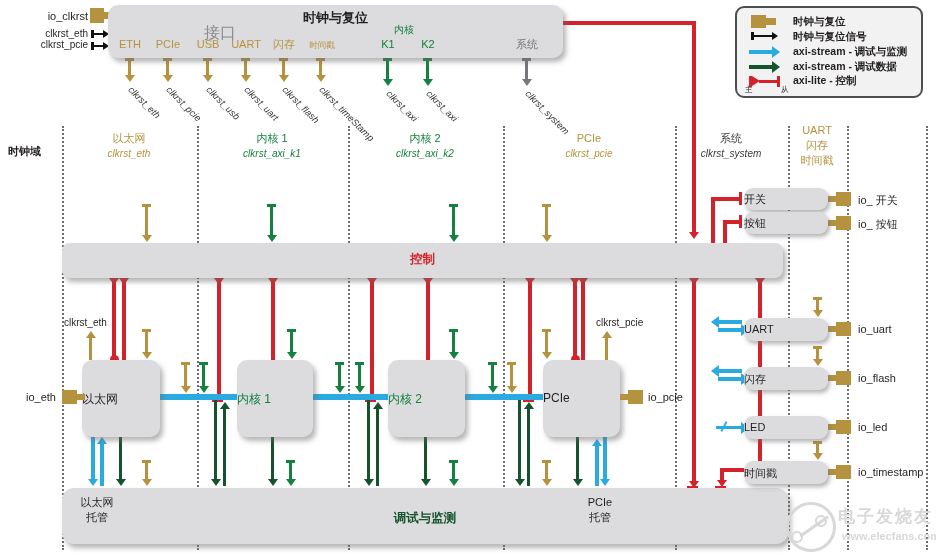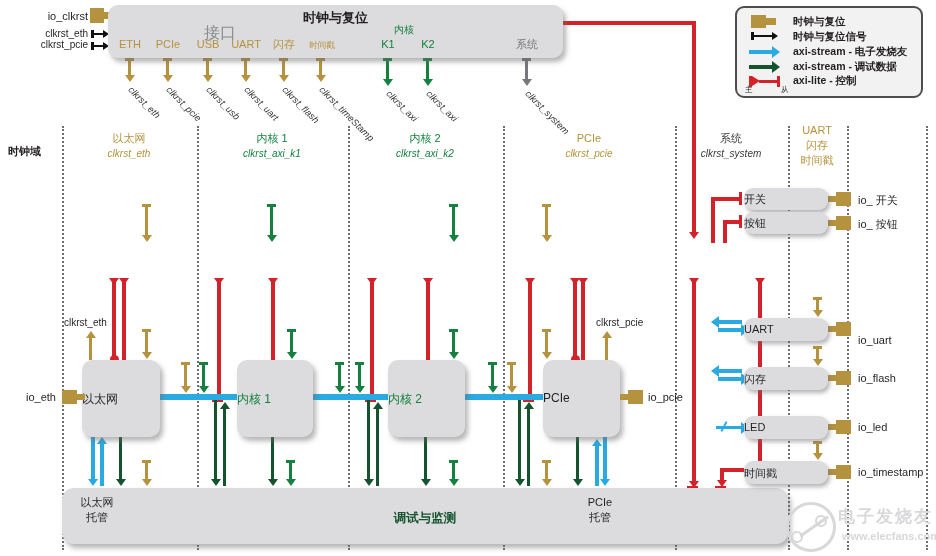--- a/index.html
+++ b/index.html
@@ -104,21 +104,21 @@
   <div class="hl" style="left:563px;top:21px;width:131px;"></div>
   <div class="vl w4 red sd" style="left:692px;top:21px;height:212px;"></div>
 
   <div class="abs" style="left:735px;top:6px;width:184px;height:88px;background:#f2f2f3;border:2px solid #4d4e50;border-radius:9px;z-index:5;">
     <div class="plug" style="left:14px;top:7px;width:15px;height:13px;"></div>
     <div class="plug" style="left:29px;top:10px;width:10px;height:7px;"></div>
     <div class="lbl" style="left:56px;top:8px;font-size:10.5px;font-weight:bold;">时钟与复位</div>
     <div class="bm" style="left:16px;top:27px;width:20px;"></div>
     <div class="lbl" style="left:56px;top:23px;font-size:10.5px;font-weight:bold;">时钟与复位信号</div>
     <div class="ha ar cyan" style="left:12px;top:42px;width:24px;"></div>
-    <div class="lbl" style="left:56px;top:38px;font-size:10.5px;font-weight:bold;">axi-stream - 电子发烧友</div>
+    <div class="lbl" style="left:56px;top:38px;font-size:10.5px;font-weight:bold;">axi-stream - 调试与监测</div>
     <div class="ha ar purple" style="left:12px;top:57px;width:24px;"></div>
     <div class="lbl" style="left:56px;top:53px;font-size:10.5px;font-weight:bold;">axi-stream - 调试数据</div>
     <div class="abs" style="left:12px;top:68px;width:2.5px;height:11px;background:#d3222a;"></div>
     <div class="abs" style="left:15px;top:68px;border-top:5.5px solid transparent;border-bottom:5.5px solid transparent;border-left:8px solid #d3222a;"></div>
     <div class="abs" style="left:22px;top:72px;width:18px;height:3px;background:#d3222a;"></div>
     <div class="abs" style="left:40px;top:68px;width:2.5px;height:11px;background:#d3222a;"></div>
     <div class="lbl" style="left:56px;top:67px;font-size:10.5px;font-weight:bold;">axi-lite - 控制</div>
     <div class="lbl" style="left:8px;top:78px;font-size:7.5px;">主</div>
     <div class="lbl" style="left:44px;top:78px;font-size:7.5px;">从</div>
   </div>
@@ -164,20 +164,23 @@
   <div class="pill z3" style="left:744px;top:212px;width:84px;height:22px;">
     <div class="blk-lbl" style="top:4px;font-size:11px;">按钮</div>
   </div>
   <div class="plug" style="left:828px;top:196px;width:9px;height:6px;"></div>
   <div class="plug" style="left:836px;top:192px;width:15px;height:14px;"></div>
   <div class="lbl" style="left:858px;top:194px;font-size:11px;">io_ 开关</div>
   <div class="plug" style="left:828px;top:220px;width:9px;height:6px;"></div>
   <div class="plug" style="left:836px;top:216px;width:15px;height:14px;"></div>
   <div class="lbl" style="left:858px;top:218px;font-size:11px;">io_ 按钮</div>
 
+  <div class="panel z2" style="left:62px;top:243px;width:721px;height:35px;border-radius:8px;">
+    <div class="lbl" style="left:348px;top:10px;font-size:12.5px;font-weight:bold;color:#d3222a;">控制</div>
+  </div>
 
   <div class="vl w4 red mt de" style="left:112px;top:278px;height:82px;"></div>
   <div class="vl w4 red mt" style="left:122px;top:278px;height:82px;"></div>
   <div class="vl w4 red mt sd" style="left:217px;top:278px;height:117px;"></div>
   <div class="tb" style="left:212px;top:399px;"></div>
   <div class="vl w4 red mt" style="left:271px;top:278px;height:82px;"></div>
   <div class="vl w4 red mt sd" style="left:370px;top:278px;height:117px;"></div>
   <div class="tb" style="left:365px;top:399px;"></div>
   <div class="vl w4 red mt" style="left:426px;top:278px;height:82px;"></div>
   <div class="vl w4 red mt sd" style="left:528px;top:278px;height:117px;"></div>
@@ -244,21 +247,21 @@
   <div class="vl w4 cyan hd-d" style="left:603px;top:437px;height:43px;"></div>
 
   <div class="ha al cyan" style="left:718px;top:320px;width:24px;"></div>
   <div class="ha ar cyan" style="left:718px;top:328px;width:24px;"></div>
   <div class="vl gold tt hd-d" style="left:816px;top:298px;height:13px;"></div>
   <div class="pill z3" style="left:744px;top:318px;width:84px;height:23px;">
     <div class="blk-lbl" style="top:5px;font-size:11px;">UART</div>
   </div>
   <div class="plug" style="left:828px;top:326px;width:9px;height:6px;"></div>
   <div class="plug" style="left:836px;top:322px;width:15px;height:14px;"></div>
-  <div class="lbl" style="left:858px;top:334px;font-size:11px;">io_uart</div>
+  <div class="lbl" style="left:858px;top:323px;font-size:11px;">io_uart</div>
 
   <div class="ha al cyan" style="left:718px;top:369px;width:24px;"></div>
   <div class="ha ar cyan" style="left:718px;top:377px;width:24px;"></div>
   <div class="vl gold tt hd-d" style="left:816px;top:347px;height:13px;"></div>
   <div class="pill z3" style="left:744px;top:367px;width:84px;height:23px;">
     <div class="blk-lbl" style="top:5px;font-size:11px;">闪存</div>
   </div>
   <div class="plug" style="left:828px;top:375px;width:9px;height:6px;"></div>
   <div class="plug" style="left:836px;top:371px;width:15px;height:14px;"></div>
   <div class="lbl" style="left:858px;top:372px;font-size:11px;">io_flash</div>

